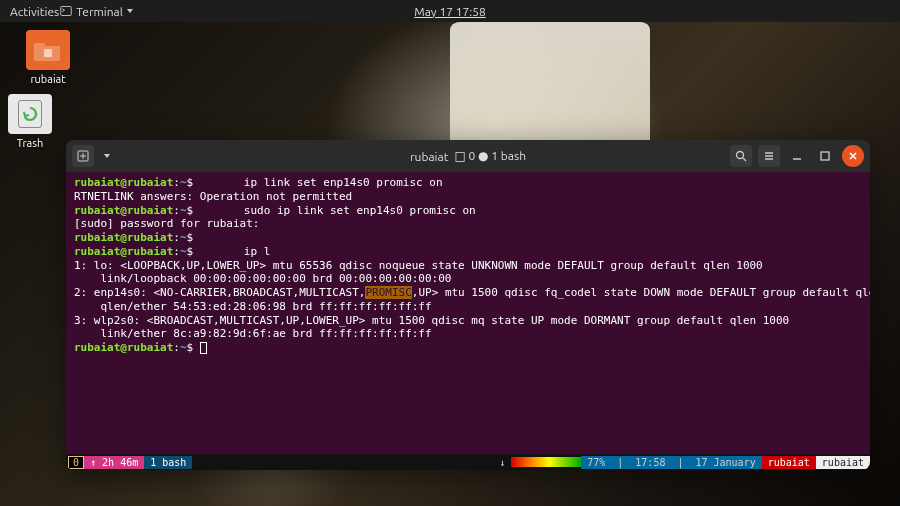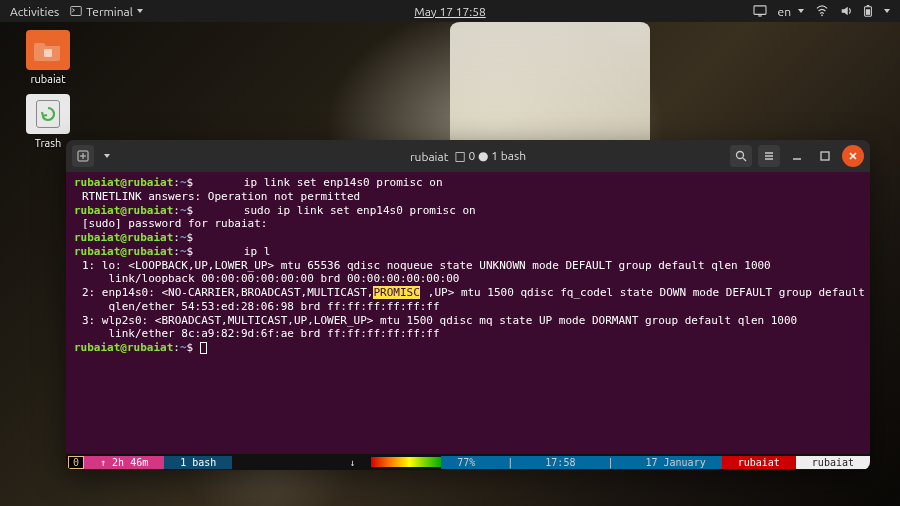--- a/index.html
+++ b/index.html
@@ -22,21 +22,21 @@
       background: linear-gradient(180deg,#f8f4e8 0%, #ece5d0 80%, #cfc6b0 100%);
       border-radius: 10px 10px 20px 20px / 8px 8px 30px 30px;
       filter: blur(0.5px); z-index:0; opacity:0.85;}
     
     .topbar {
       position: absolute; top: 0; left: 0; right: 0; height: 22px;
       background: #1d1d1d; color: #ddd;
       display: flex; align-items: center; justify-content: space-between;
       font-size: 12px; padding: 0 10px; z-index: 5;
     }
-    .topbar .left, .topbar .right { display: flex; gap: 11px; align-items: center; }
+    .topbar .left, .topbar .right { display: flex; gap: 1px; align-items: center; }
     .topbar .center { position:absolute; left:50%; transform:translateX(-50%);text-decoration:underline; }
     .topbar .item { display:flex; align-items:center; gap:4px; }
     .tri-down { display:inline-block; width:0;height:0;border-left:3px solid transparent;border-right:3px solid transparent;border-top:4px solid #ccc; }
     
     .desktop-icon { position:absolute; width:60px; text-align:center; color:#fff; font-size:11px; z-index:1; text-shadow:0 1px 2px rgba(0,0,0,.8); }
     .desktop-icon .iconbox { width:44px; height:40px; margin:0 auto 3px; border-radius:4px; display:flex; align-items:center; justify-content:center; }
     .folder-icon { background:#e9672a; }
     .trash-icon { background:#e8e8e8; position:relative; }
     .trash-icon::before { content:""; position:absolute; top:6px; left:10px; right:10px; bottom:6px; border:1px solid #888; border-radius:3px; }
     
@@ -57,30 +57,30 @@
     .term-body {
       flex:1; background:#3a0b2e; color:#fff;
       font-family:"DejaVu Sans Mono","Ubuntu Mono",monospace;
       font-size:11px; line-height:1.25; padding:4px 8px; overflow:hidden;
       white-space:pre; position:relative;
     }
     .prompt-user { color:#8ae234; font-weight:bold; }
     .prompt-colon { color:#fff; }
     .prompt-path { color:#729fcf; font-weight:bold; }
     .cmd { color:#fff;margin-left:44px; }
-    .out { color:#fff;margin-left:8px; }
-    .hl { background:#fde047; color:#3a0b2e; }
+    .out { color:#fff; }
+    .hl { background:#a16207; color:#3a0b2e; }
     .cursor { display:inline-block; width:7px; height:12px; border:1px solid #fff; vertical-align:middle; }
     
     .statusbar {
       height:16px; background:#111; display:flex; align-items:center;
       font-family:"DejaVu Sans Mono",monospace; font-size:10px; color:#ddd;
     }
     .sb-left { display:flex; align-items:center; gap:0; }
-    .sb-seg { padding:1px 16px; }
+    .sb-seg { padding:1px 6px; }
     .seg-black { background:#111; color:#ddd; }
     .seg-yellow-outline { background:#000; color:#e5c07b; border:1px solid #e5c07b; margin-left:2px; padding:0 4px; }
     .seg-magenta { background:#d33682; color:#fff; }
     .seg-cyan { background:#0c4a6e; color:#fff; }
     .sb-right { margin-left:auto; display:flex; align-items:center; gap:0; }
     .grad-bar { display:inline-block; width:70px; height:10px;
       background:linear-gradient(90deg,#d70000 0%,#ff8700 30%,#ffff00 55%,#87d700 75%,#00af00 100%); vertical-align:middle; }
     .seg-red { background:#cc0000; color:#fff; }
     .seg-white { background:#eee; color:#222; }
     .seg-gray { background:#0369a1; color:#ccc; }
@@ -98,56 +98,32 @@
     <span class="item">
       <svg width="12" height="12" viewBox="0 0 16 16">
           <rect x="1" y="2" width="14" height="12" rx="1" fill="none" stroke="#ccc" stroke-width="1.2"></rect>
           <path d="M3 5l3 2-3 2" stroke="#ccc" stroke-width="1.2" fill="none"></path>
         </svg>
       <span>Terminal</span>
       <span class="tri-down"></span>
     </span>
   </div>
   <div class="center">May 17  17:58</div>
-  <div class="right">
-    <svg width="14" height="12" viewBox="0 0 16 14">
-        <rect x="1" y="1" width="14" height="10" rx="1" fill="none" stroke="#ccc" stroke-width="1.3"></rect>
-        <rect x="6" y="12" width="4" height="1.5" fill="#ccc"></rect>
-      </svg>
-    <span class="item">
-        <span>en</span>
-        <span class="tri-down" style="margin-left:3px"></span>
-      </span>
-    <svg width="14" height="12" viewBox="0 0 16 14">
-        <path d="M2 4 Q8 -2 14 4 M4 7 Q8 3 12 7 M6 10 Q8 8 10 10" stroke="#ccc" stroke-width="1.4" fill="none"></path>
-        <circle cx="8" cy="12" r="1" fill="#ccc"></circle>
-      </svg>
-    <svg width="12" height="12" viewBox="0 0 14 14">
-        <path d="M2 5v4h3l4 3V2L5 5z" fill="#ccc"></path>
-        <path d="M11 4q2 3 0 6" stroke="#ccc" stroke-width="1.3" fill="none"></path>
-      </svg>
-    <svg width="10" height="12" viewBox="0 0 10 14">
-        <rect x="1" y="2" width="8" height="11" rx="1" fill="none" stroke="#ccc" stroke-width="1.2"></rect>
-        <rect x="3.5" y="0" width="3" height="2" fill="#ccc"></rect>
-        <rect x="2.5" y="5" width="5" height="6.5" fill="#ccc"></rect>
-      </svg>
-    <span class="tri-down"></span>
-  </div>
 </div>
 
 <div class="desktop-icon" style="left:18px; top:30px">
   <div class="iconbox folder-icon">
     <svg width="28" height="22" viewBox="0 0 28 22">
         <path d="M2 4h8l2 3h14v13a2 2 0 0 1-2 2H2a2 2 0 0 1-2-2V6a2 2 0 0 1 2-2z" fill="rgba(255,255,255,.25)"></path>
         <rect x="10" y="10" width="8" height="8" rx="1" fill="rgba(255,255,255,.6)"></rect>
       </svg>
   </div>
   <div>rubaiat</div>
 </div>
-<div class="desktop-icon" style="left:18px; top:94px">
+<div class="desktop-icon" style="left:0; top:94px">
   <div class="iconbox trash-icon">
     <svg width="24" height="24" viewBox="0 0 24 24" style="position:relative;z-index:1">
         <path d="M12 6a6 6 0 1 1-5.2 9" fill="none" stroke="#4caf50" stroke-width="2.2"></path>
         <path d="M6 10l1 4 4-1" fill="none" stroke="#4caf50" stroke-width="2.2"></path>
       </svg>
   </div>
   <div>Trash</div>
 </div>
 
 <div class="terminal">

